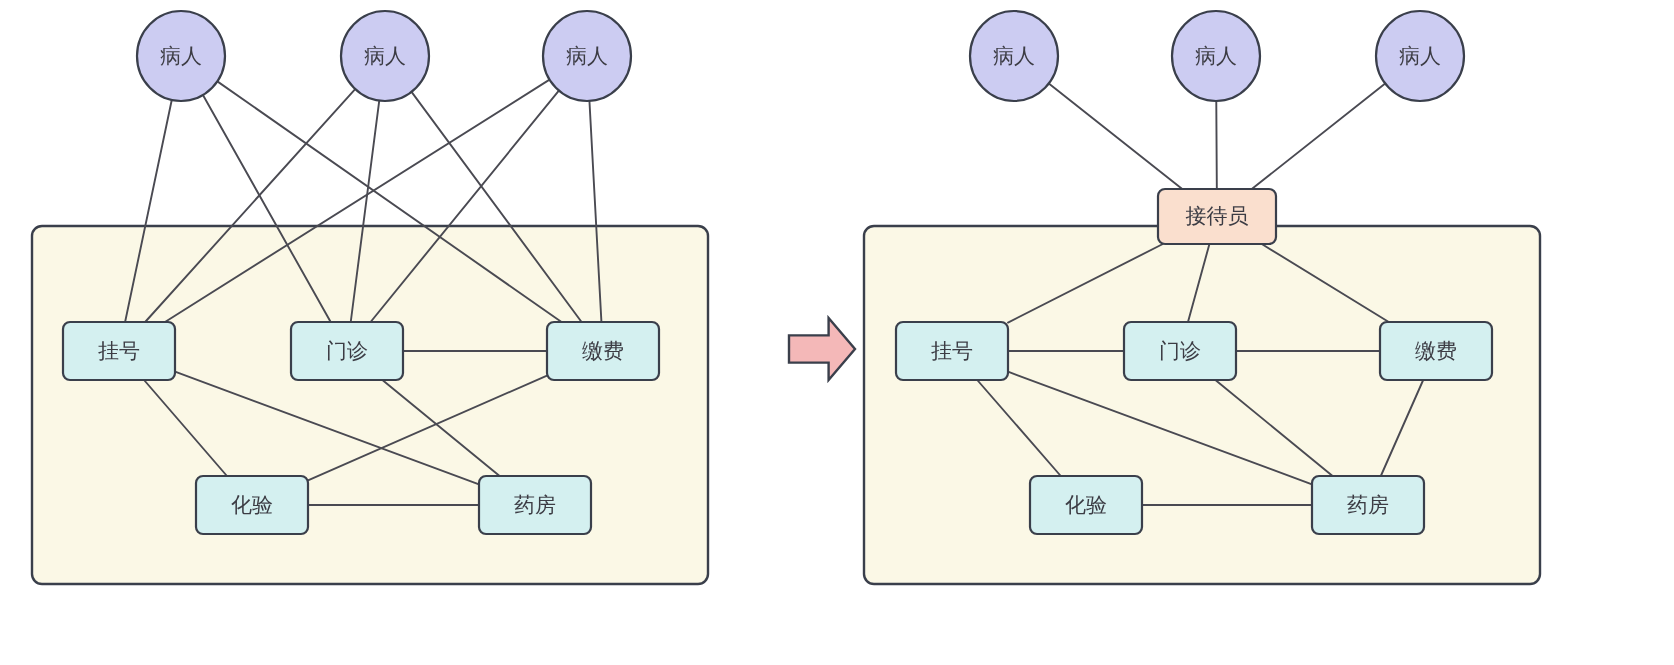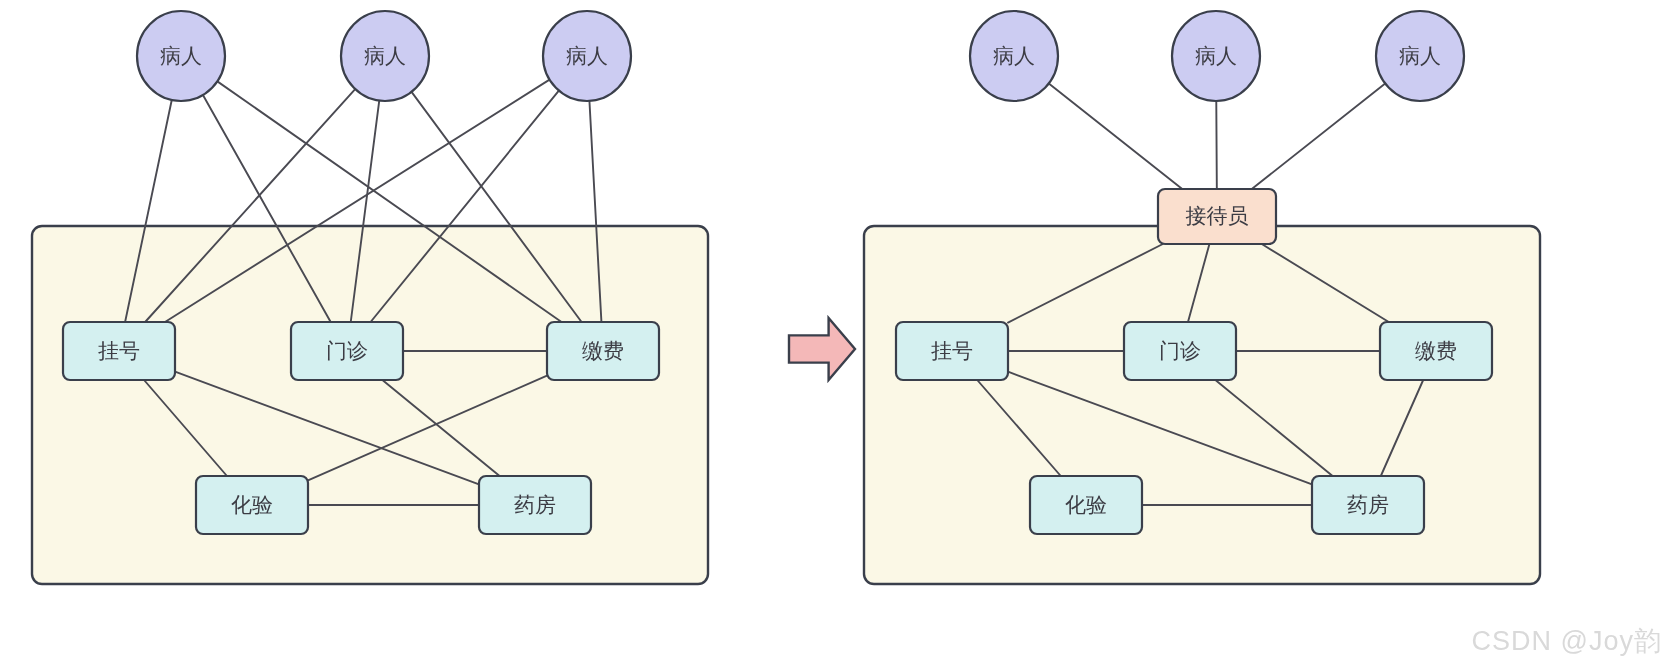--- a/index.html
+++ b/index.html
@@ -161,14 +161,13 @@
           <g>
             <rect x="1158" y="189" width="118" height="55" rx="7" ry="7" fill="#fadfce" stroke="#3a3f4b" stroke-width="2.2"></rect>
             <text x="1217" y="217.5">接待员</text>
           </g>
         </g>
       </g>
       <g>
         <path d="M 789 335.36 L 828.6 335.36 L 828.6 318 L 855 349 L 828.6 380 L 828.6 362.64 L 789 362.64 Z" fill="#f4b8b8" stroke="#3a3f4b" stroke-width="2.4" stroke-linejoin="miter"></path>
       </g>
     </svg>
-  <div class="wm">CSDN @Joy韵</div>
 </div>
 
 </body></html>

